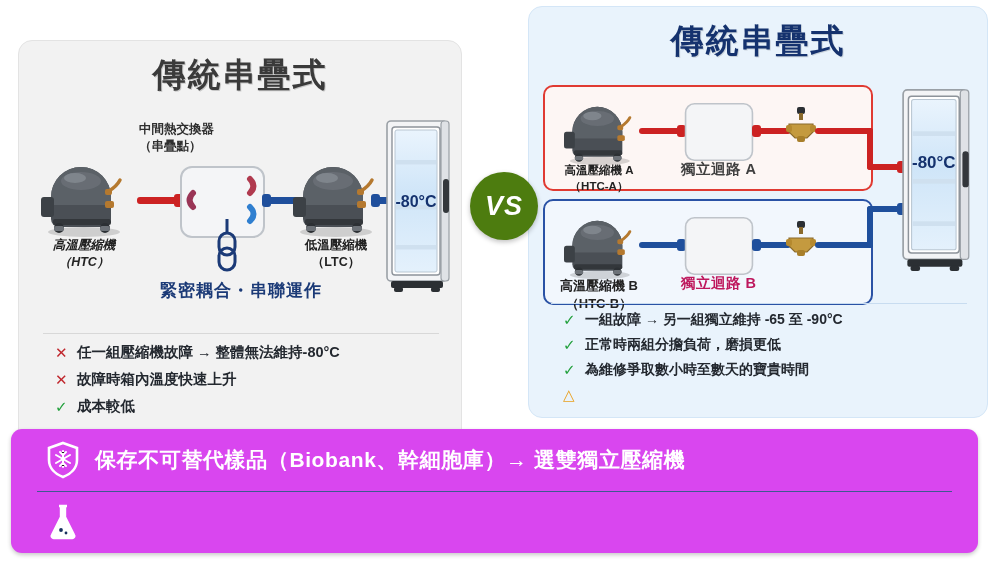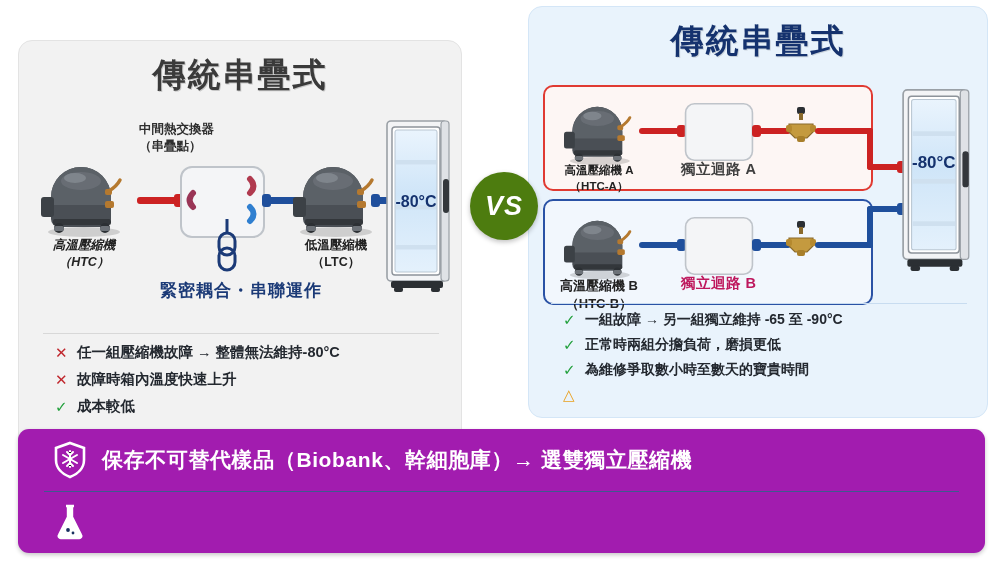--- a/index.html
+++ b/index.html
@@ -182,23 +182,23 @@
     font-weight: 700;
     font-style: italic;
     letter-spacing: 1px;
     box-shadow: 0 2px 5px rgba(0,0,0,.25);
     z-index: 20;
   }
 
   
   #banner {
     position: absolute;
-    left: 18px; top: 429px;
+    left: 11px; top: 429px;
     width: 967px; height: 124px;
-    background: #a21caf;
+    background: #d946ef;
     border-radius: 11px;
     box-shadow: 0 2px 4px rgba(0,0,0,.22);
     overflow: hidden;
   }
   .banner-row {
     position: relative;
     height: 62px;
     display: flex;
     align-items: center;
     padding-left: 32px;

